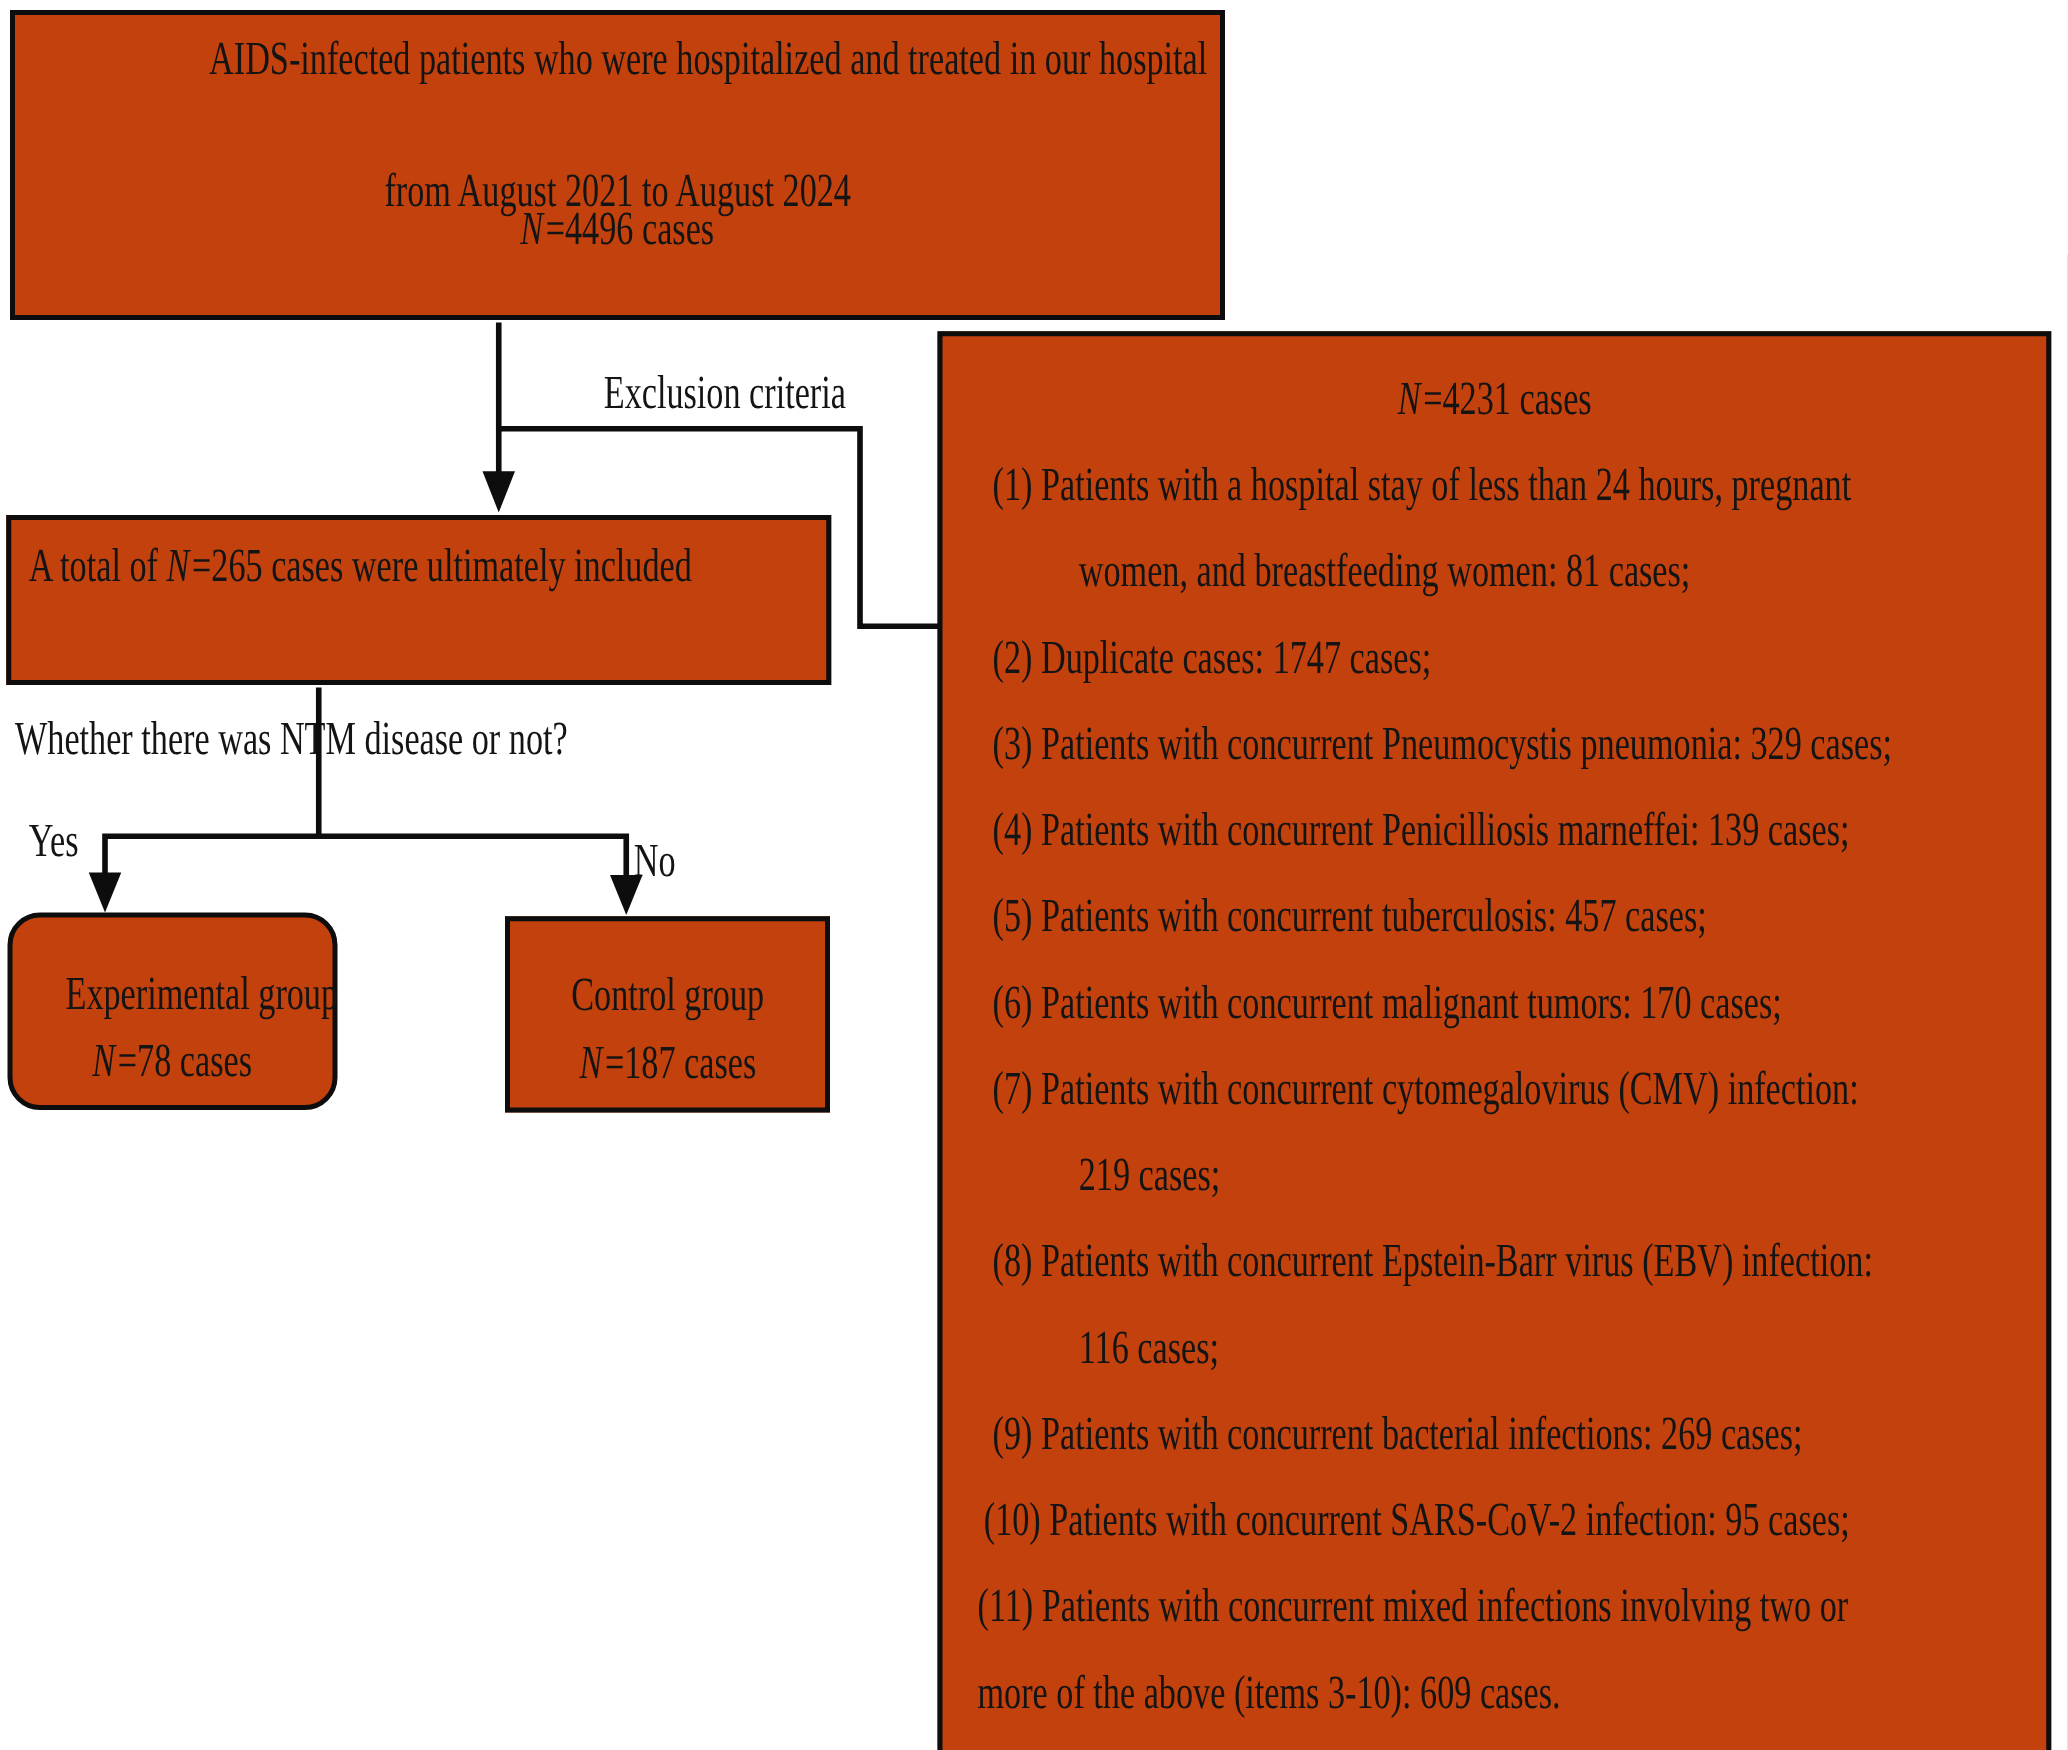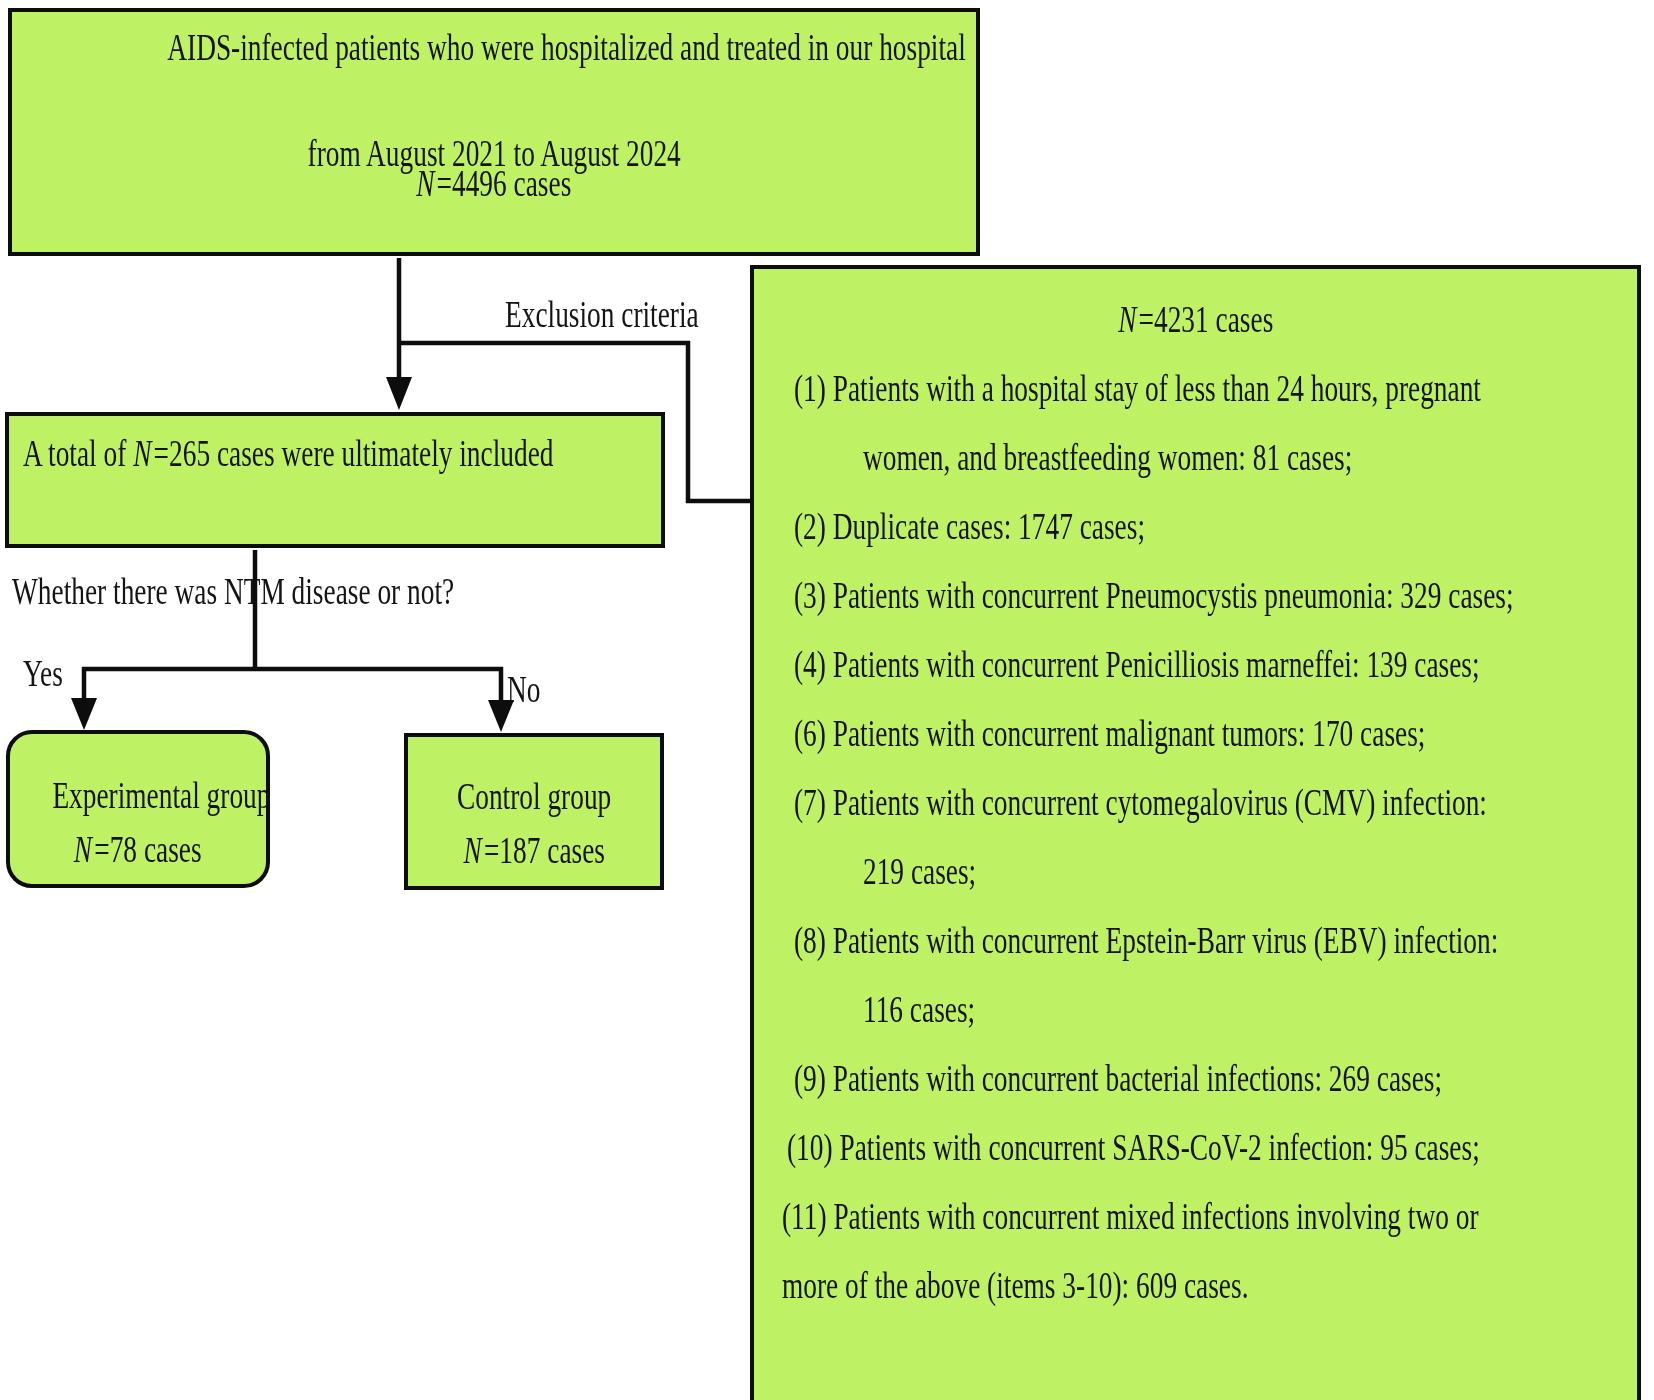--- a/index.html
+++ b/index.html
@@ -1,20 +1,20 @@
 <!DOCTYPE html>
 <html><head>
 <meta charset="utf-8">
 <style>
   html,body{margin:0;padding:0;background:#ffffff;}
   .page{
     position:relative;width:1654px;height:1400px;background:#ffffff;overflow:hidden;
     font-family:"Liberation Serif","DejaVu Serif",serif;color:#141414;
   }
-  .box{position:absolute;border:4px solid #0d0d0d;background:#bef264;box-sizing:border-box;}
+  .box{position:absolute;border:4px solid #0d0d0d;background:#c2410c;box-sizing:border-box;}
   .t{
     display:inline-block;white-space:nowrap;font-size:38px;line-height:46px;
     transform:scaleX(0.72);transform-origin:0 50%;letter-spacing:0;
   }
   .t i{font-style:italic;padding-right:3px;}
   .tc{transform-origin:50% 50%;}
   .lineabs{position:absolute;white-space:nowrap;}
   .ctrline{position:absolute;left:0;width:100%;text-align:center;white-space:nowrap;}
   
   .topline{position:absolute;left:0;width:100%;text-align:center;white-space:nowrap;}
@@ -37,21 +37,21 @@
       <span class="t tc">AIDS-infected patients who were hospitalized and treated in our hospital</span>
     </div>
     <div class="topline" style="top:80px;margin-top:38px;">
       <span class="t tc">from August 2021 to August 2024</span>
     </div>
     <div class="topline" style="top:148px;">
       <span class="t tc"><i>N</i><span>=4496 cases</span></span>
     </div>
   </div>
 
-  <div class="lineabs" style="left:483px;top:291px;margin-left:22px;">
+  <div class="lineabs" style="left:483px;top:291px;">
     <span class="t">Exclusion criteria</span>
   </div>
 
   <div class="box" style="left:5px;top:412px;width:660px;height:136px;padding-left:21px;">
     <div class="lineabs" style="left:14px;top:14px;">
       <span class="t"><span>A total of </span><i>N</i><span>=265 cases were ultimately included</span></span>
     </div>
   </div>
 
   <div class="lineabs" style="left:12px;top:568px;">
@@ -86,20 +86,21 @@
   <div class="box" style="left:750px;top:265px;width:891px;height:1328px;overflow:hidden;">
     <div class="xrows">
       <div class="xrow header">
         <span class="t tc"><i>N</i><span>=4231 cases</span></span>
       </div>
       <div class="xrow"><span class="t">(1) Patients with a hospital stay of less than 24 hours, pregnant</span></div>
       <div class="xrow cont"><span class="t">women, and breastfeeding women: 81 cases;</span></div>
       <div class="xrow"><span class="t">(2) Duplicate cases: 1747 cases;</span></div>
       <div class="xrow"><span class="t">(3) Patients with concurrent Pneumocystis pneumonia: 329 cases;</span></div>
       <div class="xrow"><span class="t">(4) Patients with concurrent Penicilliosis marneffei: 139 cases;</span></div>
+      <div class="xrow"><span class="t">(5) Patients with concurrent tuberculosis: 457 cases;</span></div>
       <div class="xrow"><span class="t">(6) Patients with concurrent malignant tumors: 170 cases;</span></div>
       <div class="xrow"><span class="t">(7) Patients with concurrent cytomegalovirus (CMV) infection:</span></div>
       <div class="xrow cont"><span class="t">219 cases;</span></div>
       <div class="xrow"><span class="t">(8) Patients with concurrent Epstein-Barr virus (EBV) infection:</span></div>
       <div class="xrow cont"><span class="t">116 cases;</span></div>
       <div class="xrow"><span class="t">(9) Patients with concurrent bacterial infections: 269 cases;</span></div>
       <div class="xrow p33"><span class="t">(10) Patients with concurrent SARS-CoV-2 infection: 95 cases;</span></div>
       <div class="xrow p27"><span class="t">(11) Patients with concurrent mixed infections involving two or</span></div>
       <div class="xrow p27"><span class="t">more of the above (items 3-10): 609 cases.</span></div>
     </div>

